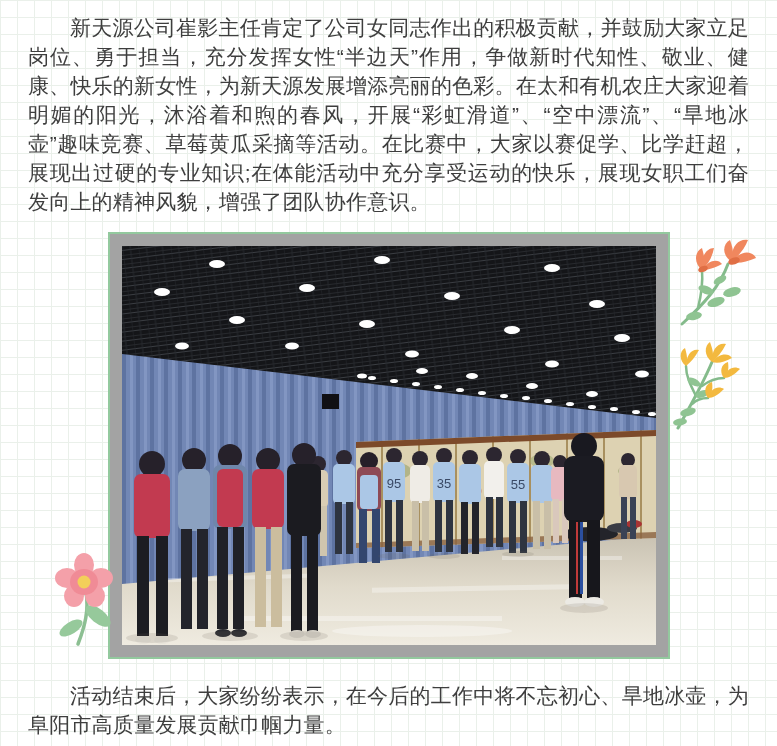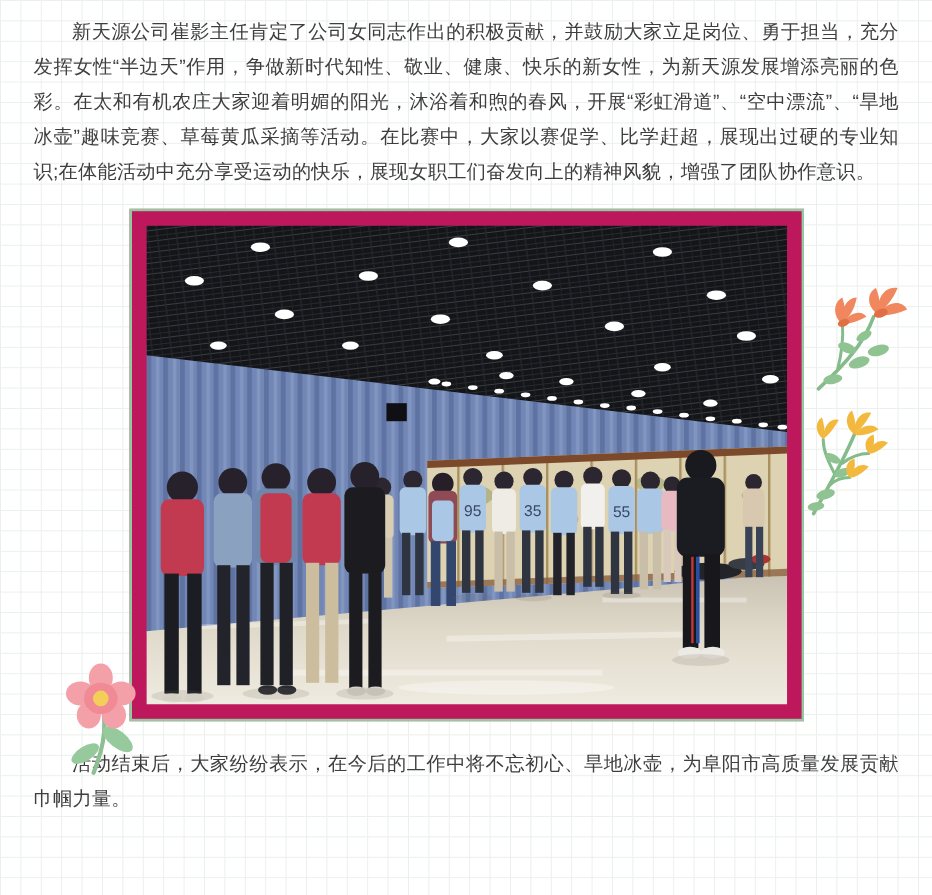--- a/index.html
+++ b/index.html
@@ -16,32 +16,32 @@
     background-size: 17px 17px;
     font-family: "Liberation Sans", sans-serif;
   }
   .page {
     position: relative;
     width: 777px;
     padding: 13px 28px 0 28px;
   }
   .para {
     margin: 0;
-    font-size: 16px;
+    font-size: 21px;
     line-height: 29px;
     color: #3e3e3e;
     text-indent: 2em;
     text-align: justify;
     letter-spacing: 0.2px;
   }
   .photo-frame {
     width: 562px;
     margin: 16px auto 0 auto;
     border: 2px solid #93c99e;
-    background: #be185d;
+    background: #a3a3a3;
     padding: 12px;
   }
   .photo-frame svg { display: block; }
   .para-closing { margin-top: 22px; }
   .flower { position: absolute; z-index: 3; }
   .flower-pink   { left: 48px;  top: 552px; }
   .flower-orange { left: 676px; top: 238px; }
   .flower-yellow { left: 666px; top: 338px; }
 </style>
 </head>

